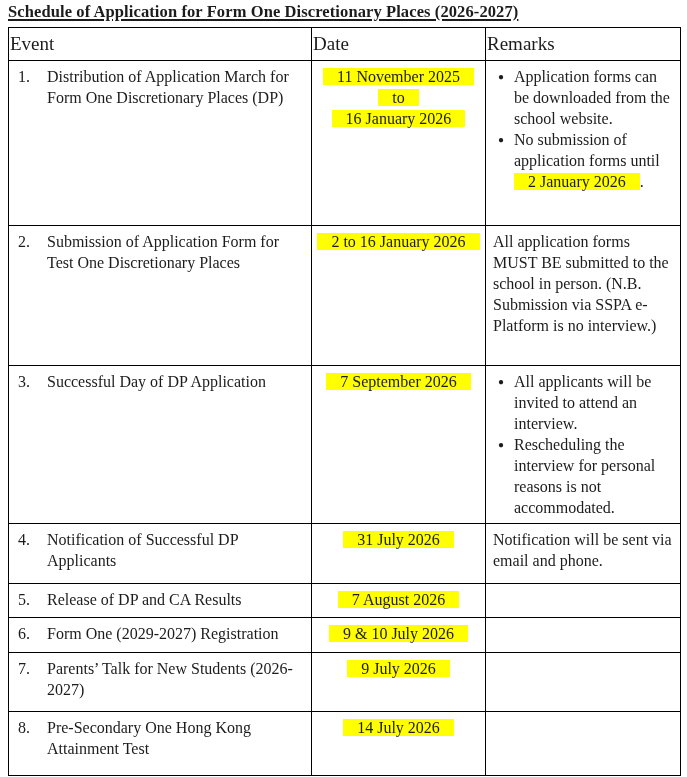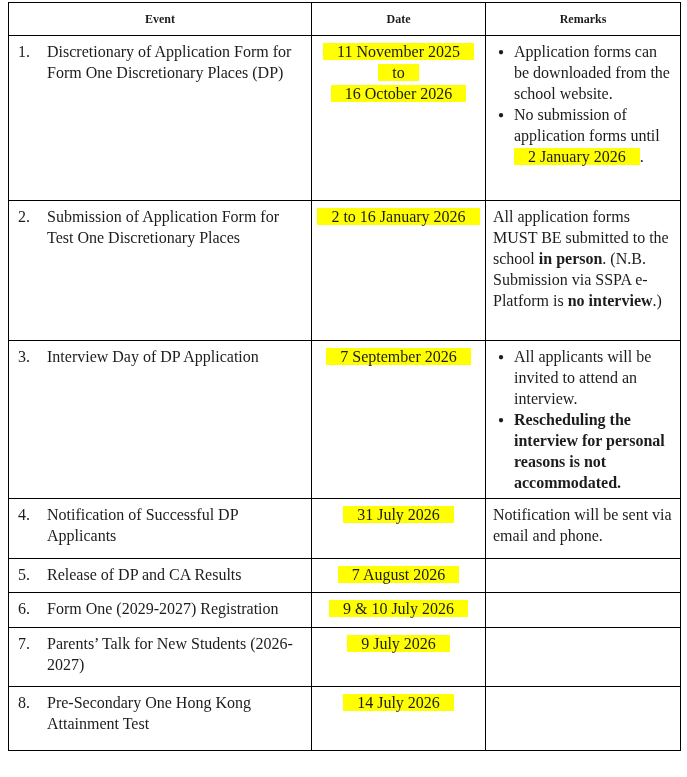--- a/index.html
+++ b/index.html
@@ -16,22 +16,22 @@
     text-underline-offset:2px;
     letter-spacing:.1px;
     line-height:20px;
   }
   table.schedule{
     border-collapse:collapse; table-layout:fixed;
     width:672px;
   }
   th,td{ border:1.5px solid #000; vertical-align:top; }
   thead th{
-    font-weight:bold; text-align:center; vertical-align:middle;
-    height:30px; font-size:12px;
+    font-weight:normal; text-align:left; vertical-align:middle;
+    height:30px; font-size:19px;
   }
   tbody tr:nth-child(1){height:165px}
   tbody tr:nth-child(2){height:140px}
   tbody tr:nth-child(3){height:158px}
   tbody tr:nth-child(4){height:60px}
   tbody tr:nth-child(5){height:34px}
   tbody tr:nth-child(6){height:35px}
   tbody tr:nth-child(7){height:59px}
   tbody tr:nth-child(8){height:64px}
 
@@ -47,51 +47,52 @@
   td.remarks-cell{ padding:5px 5px 4px 0; }
   .bullet-item{ display:flex; }
   .bullet{
     flex:0 0 28px; box-sizing:border-box; padding-left:12px;
     font-size:10px; line-height:21px;
   }
   .remark-text{ flex:1; }
   .remark-plain{ padding-left:7px; }
 
   mark{ background:var(--hl,#ffff00); color:inherit; padding:0 14px; }
-  b{ font-weight:bold; }
+  b{ font-weight:normal; }
 </style>
 </head>
 <body>
 
 <div class="page">
+  <h1 class="title">Schedule of Application for Form One Discretionary Places (2026-2027)</h1>
   <table class="schedule">
     <colgroup>
       <col style="width:303px">
       <col style="width:174px">
       <col style="width:195px">
     </colgroup>
     <thead>
       <tr>
         <th>Event</th>
         <th>Date</th>
         <th>Remarks</th>
       </tr>
     </thead>
     <tbody>
         <tr>
           <td class="event-cell">
             <div class="event-wrap">
               <span class="num">1.</span>
-              <span class="event-text">Discretionary of Application Form for Form One Discretionary Places (DP)</span>
+              <span class="event-text">Distribution of Application March for Form One Discretionary Places (DP)</span>
             </div>
           </td>
           <td class="date-cell">
             <div class="date-line"><mark>11 November 2025</mark></div>
             <div class="date-line"><mark>to</mark></div>
-            <div class="date-line"><mark>16 October 2026</mark></div>
+            <div class="date-line"><mark>16 January 2026</mark></div>
           </td>
           <td class="remarks-cell">
             <div class="bullet-item">
               <span class="bullet">●</span>
               <span class="remark-text">Application forms can be downloaded from the school website.</span>
             </div>
             <div class="bullet-item">
               <span class="bullet">●</span>
               <span class="remark-text">No submission of application forms until <mark>2 January 2026</mark>.</span>
             </div>
@@ -108,21 +109,21 @@
             <div class="date-line"><mark>2 to 16 January 2026</mark></div>
           </td>
           <td class="remarks-cell">
             <div class="remark-plain">All application forms MUST BE submitted to the school <b>in person</b>. (N.B. Submission via SSPA e-Platform is <b>no interview</b>.)</div>
           </td>
         </tr>
         <tr>
           <td class="event-cell">
             <div class="event-wrap">
               <span class="num">3.</span>
-              <span class="event-text">Interview Day of DP Application</span>
+              <span class="event-text">Successful Day of DP Application</span>
             </div>
           </td>
           <td class="date-cell">
             <div class="date-line"><mark>7 September 2026</mark></div>
           </td>
           <td class="remarks-cell">
             <div class="bullet-item">
               <span class="bullet">●</span>
               <span class="remark-text">All applicants will be invited to attend an interview.</span>
             </div>

